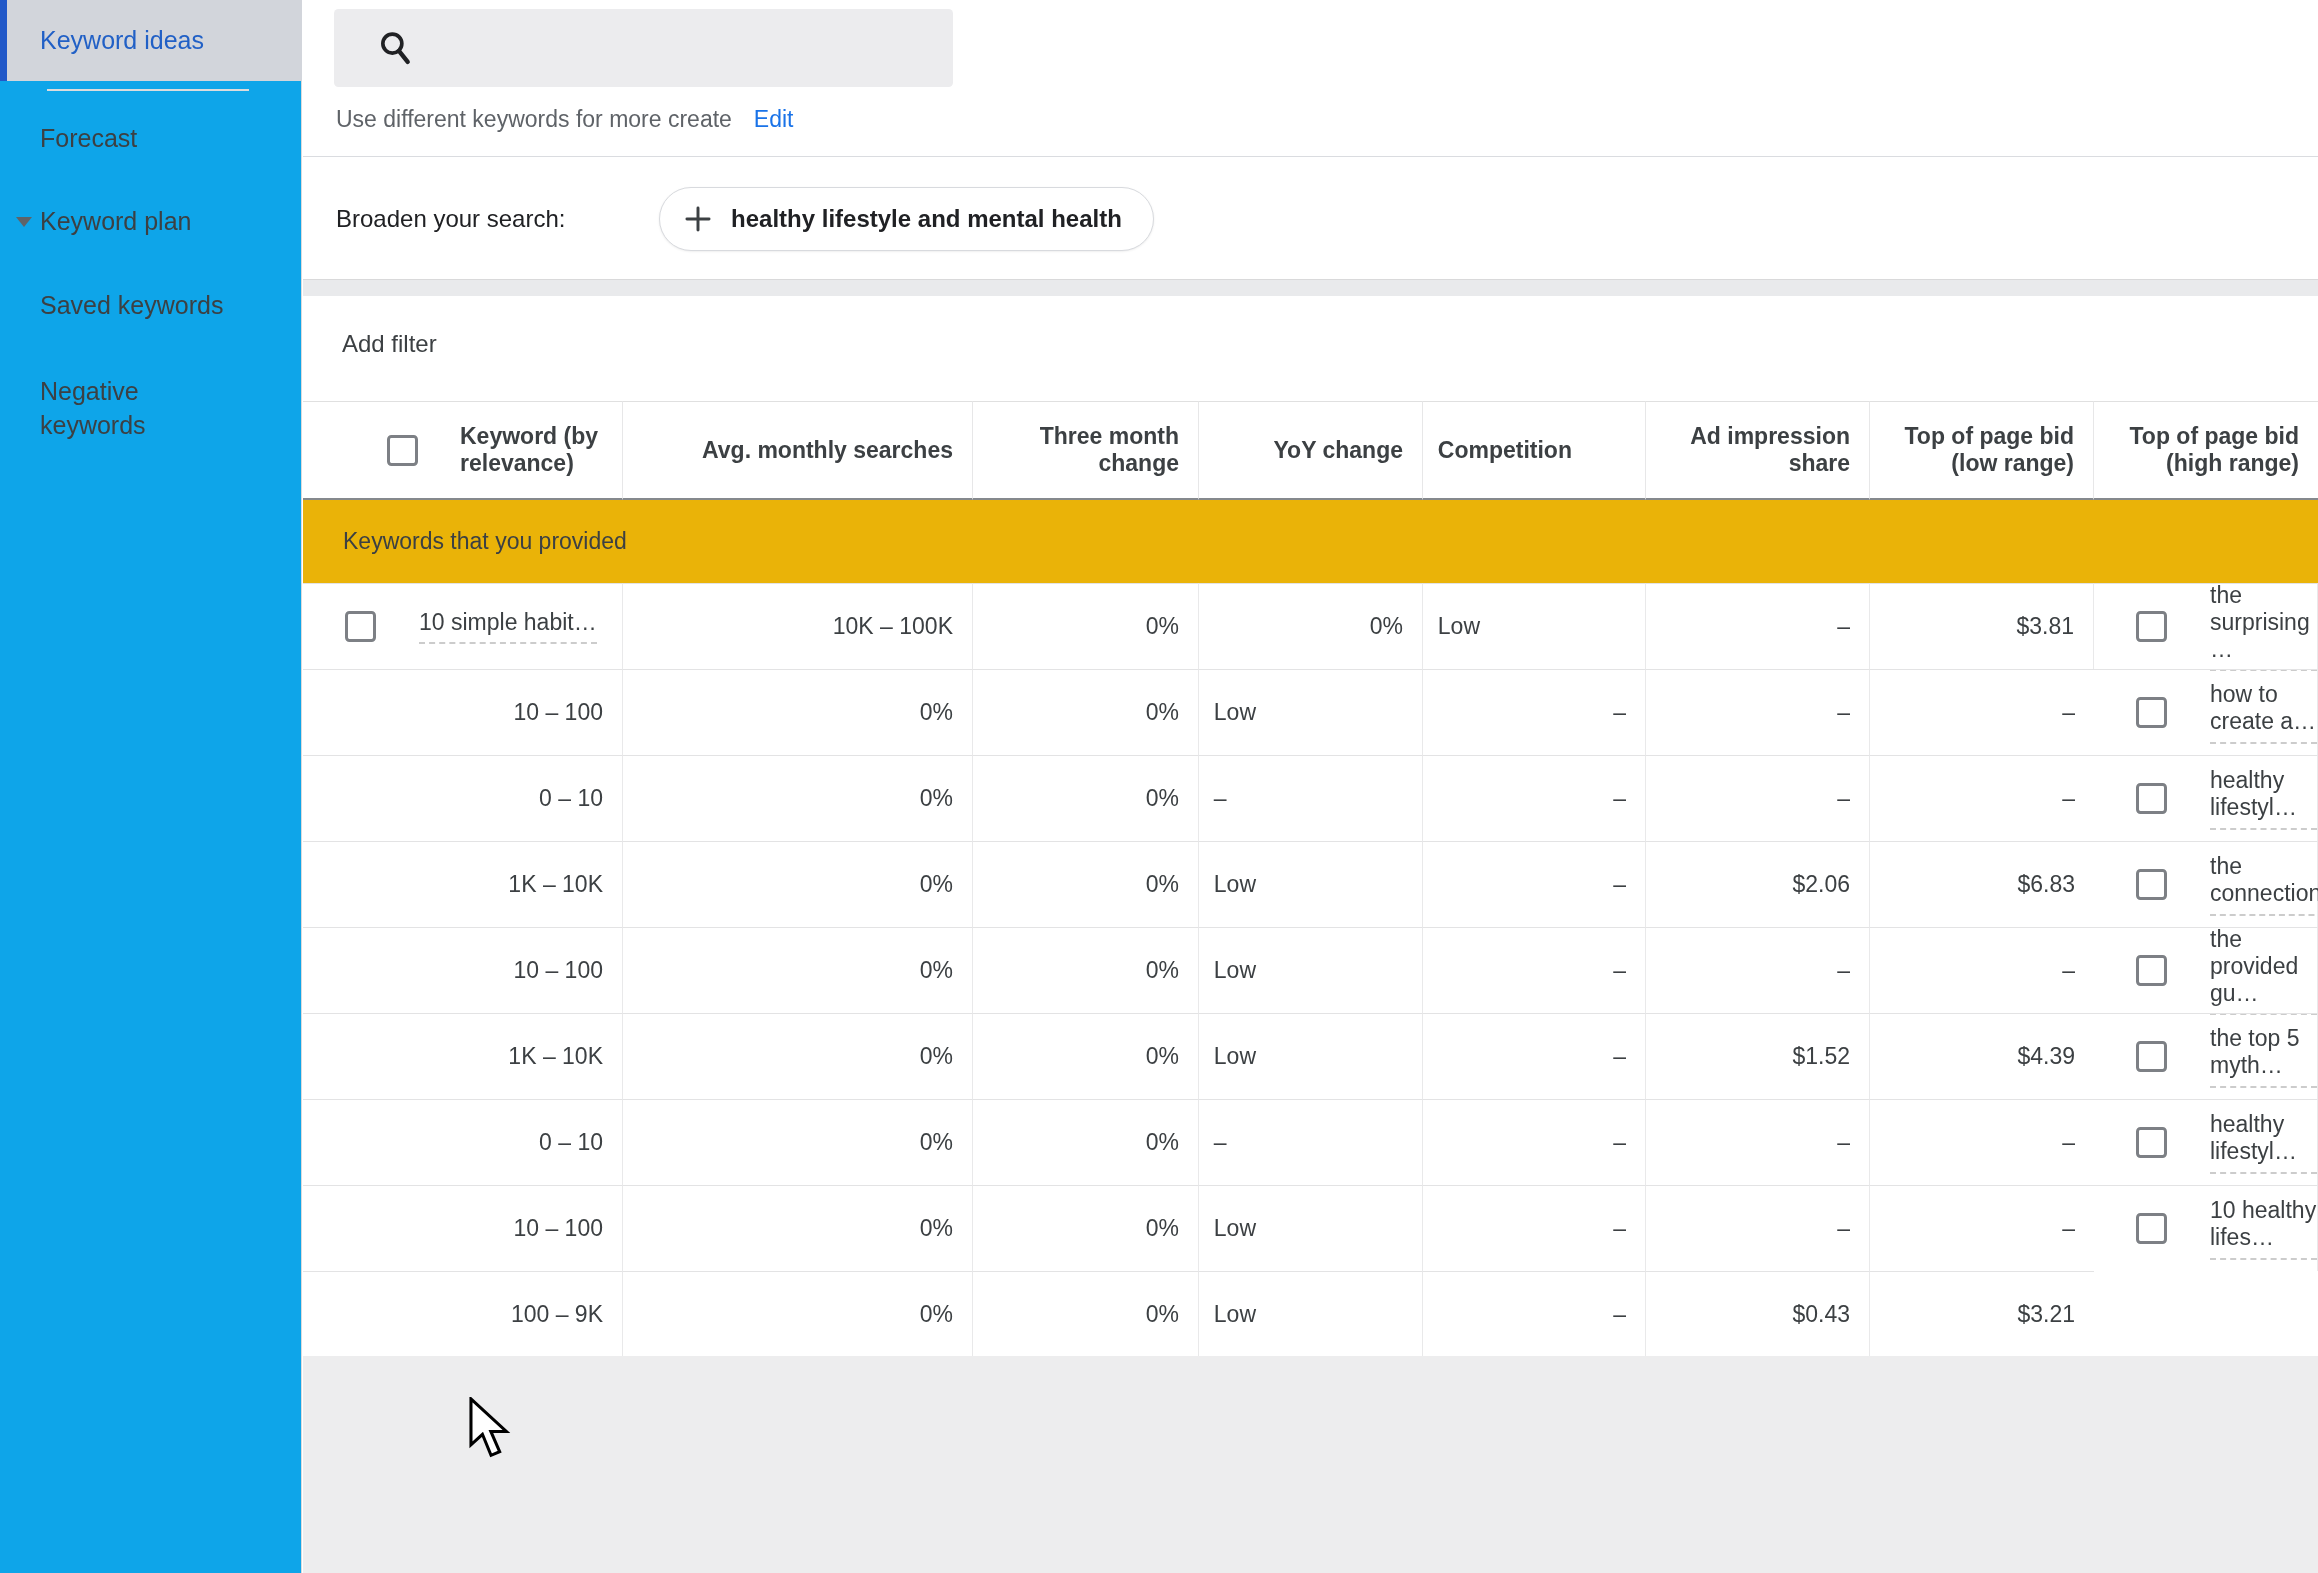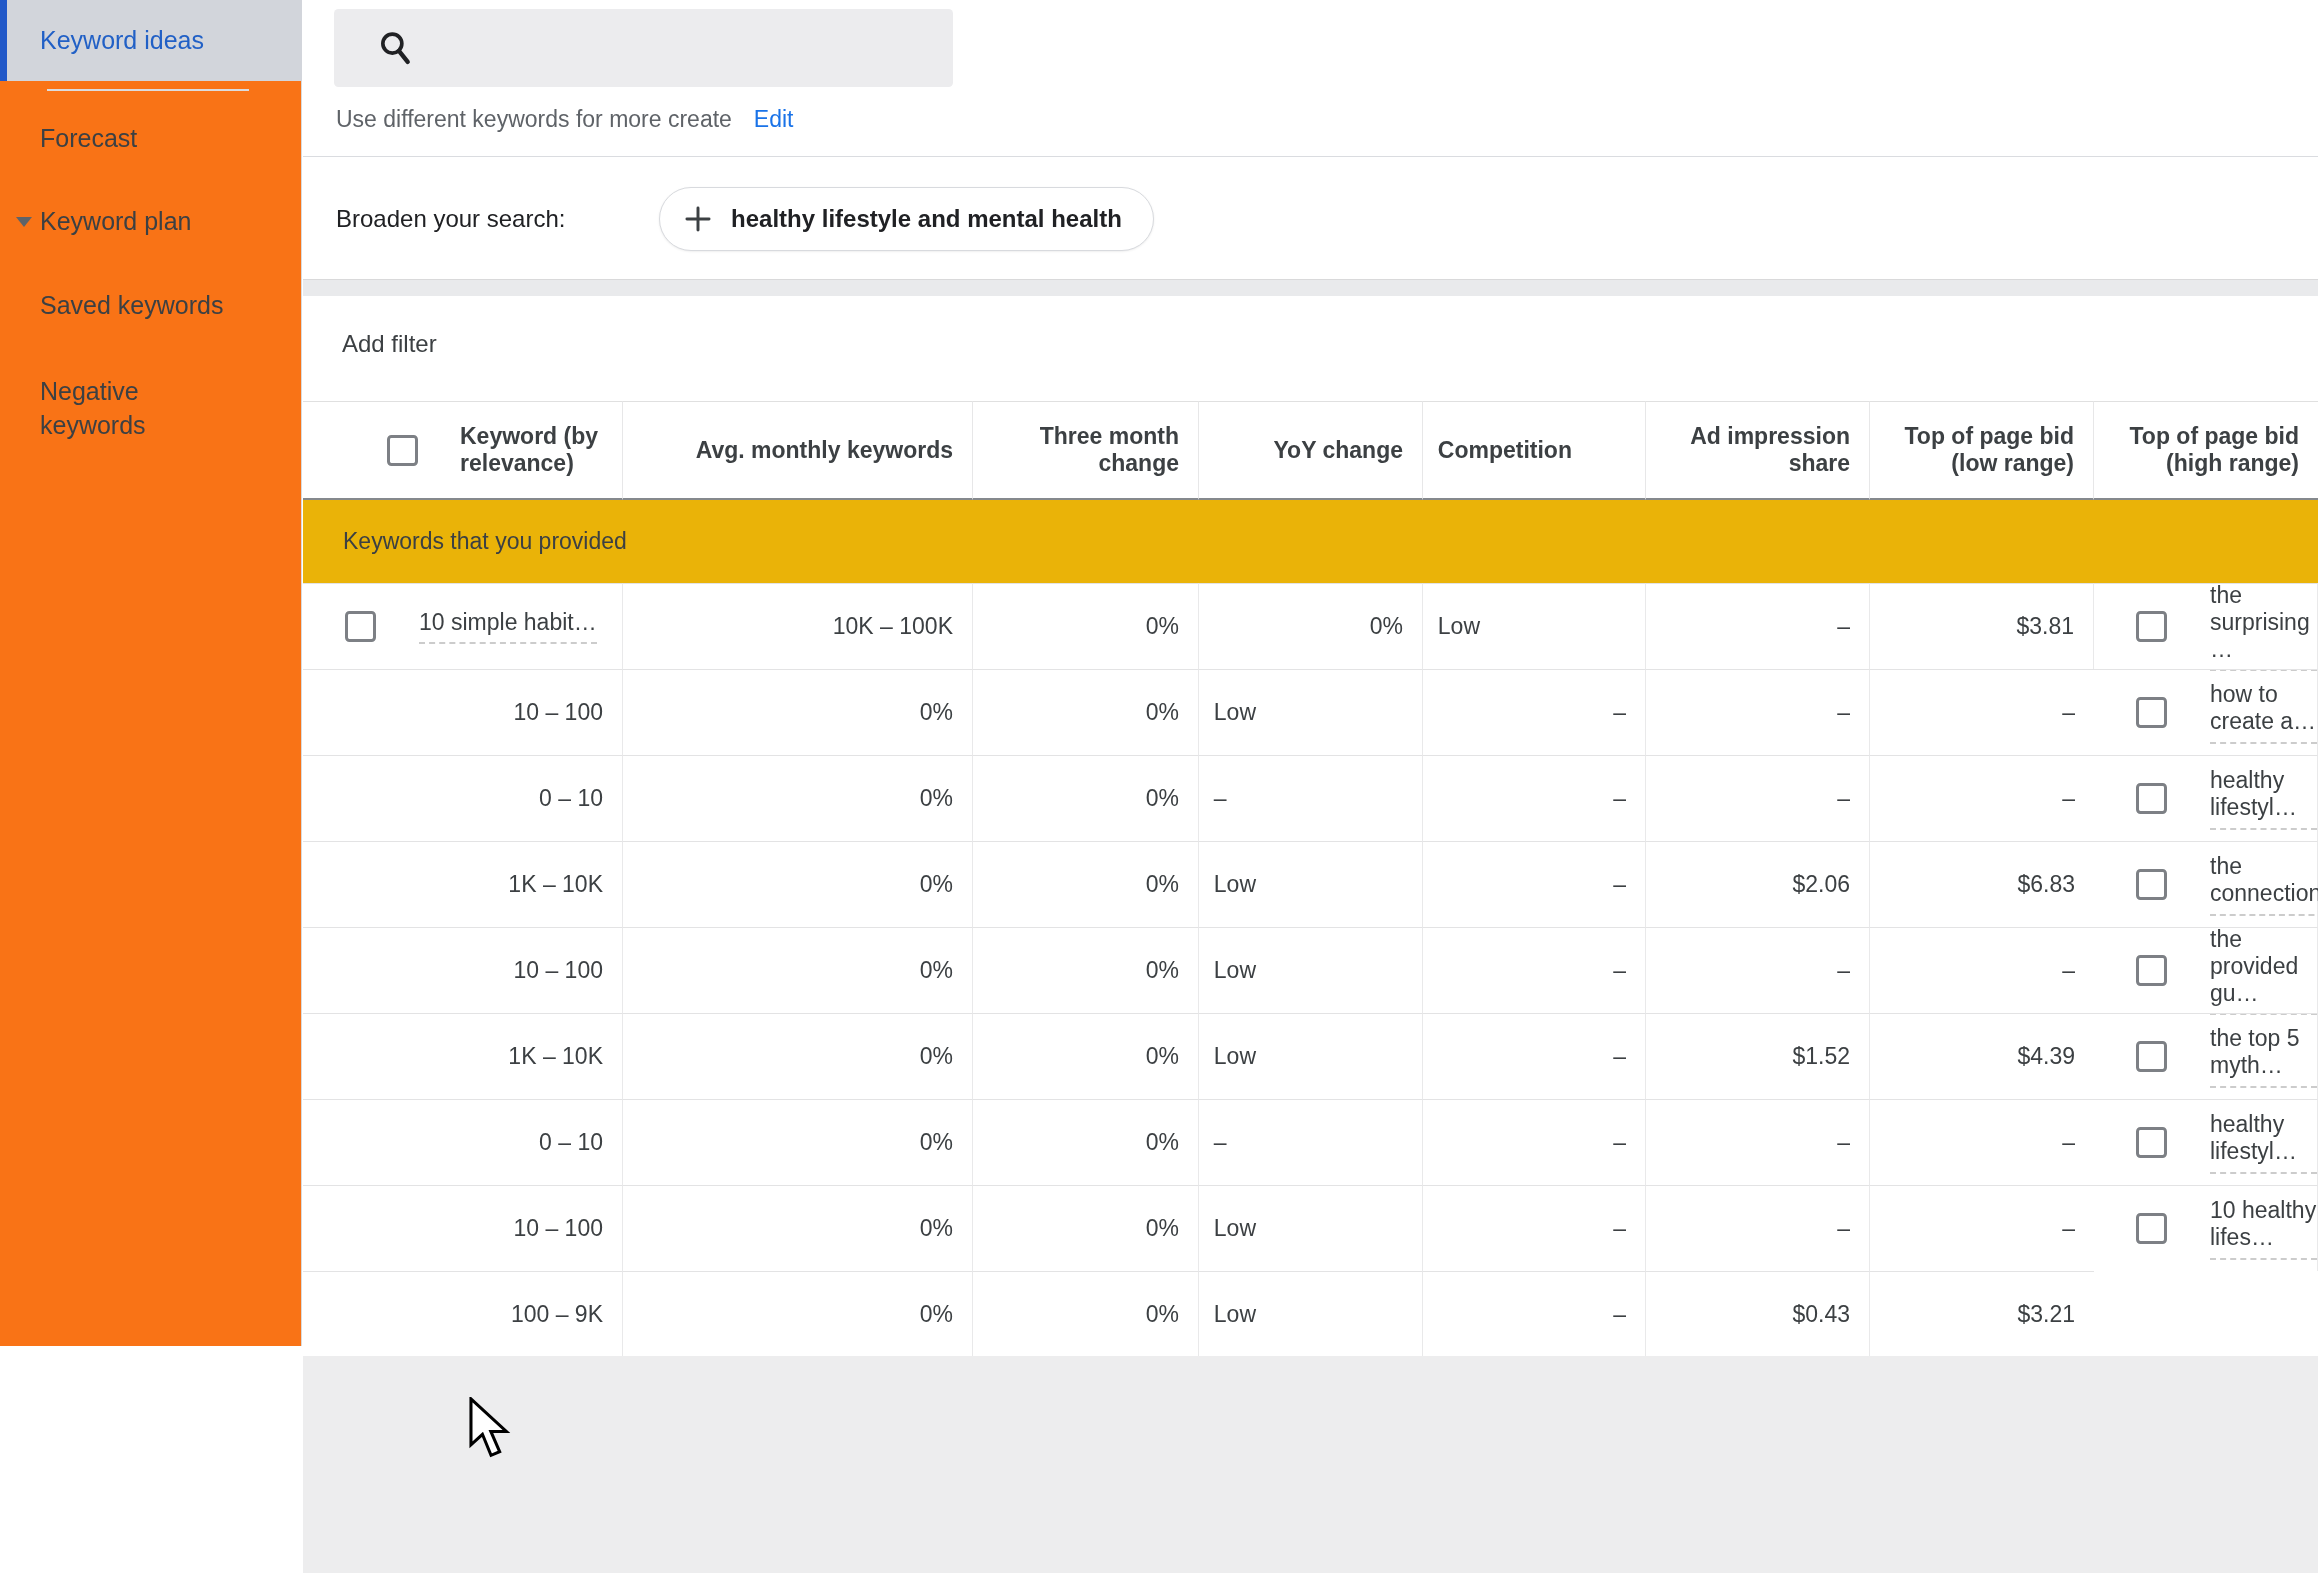--- a/index.html
+++ b/index.html
@@ -4,22 +4,22 @@
 <style>
   html,body{margin:0;padding:0;}
   body{
     width:2319px;height:1573px;position:relative;overflow:hidden;
     background:#ffffff;
     font-family:"Liberation Sans","DejaVu Sans",sans-serif;
     color:#3c4043;
   }
   
   .sidebar{
-    position:absolute;left:0;top:0;width:302px;height:1346px;
-    background:#f97316;border-right:0.7px solid #d9dadb;box-sizing:border-box;
+    position:absolute;left:0;top:0;width:302px;height:1573px;
+    background:#0ea5e9;border-right:0.7px solid #d9dadb;box-sizing:border-box;
   }
   .side-item{position:absolute;left:0;width:302px;font-size:25px;color:#3c4043;}
   .side-item .lbl{margin-left:40px;display:block;}
   .side-selected{
     top:0;height:81px;background:#d2d5db;display:flex;align-items:center;
   }
   .side-selected .accent-bar{
     position:absolute;left:0;top:0;width:7.4px;height:81px;background:#2158c8;
   }
   .side-selected .lbl{color:#2160c6;font-weight:500;}
@@ -162,21 +162,21 @@
   <div class="gap-band"></div>
 
   <div class="add-filter">Add filter</div>
 
   <div class="kw-table" id="kwTable">
     <div class="hcell h-keyword">
       <span class="checkbox" style="margin-left:42px;"></span>
       <span class="hwrap" style="margin-left:42px;">Keyword (by relevance)</span>
     </div>
     <div class="hcell right">
-      <span class="hwrap">Avg. monthly keywords</span>
+      <span class="hwrap">Avg. monthly searches</span>
     </div>
     <div class="hcell right h-three">
       <span class="hwrap">Three month change</span>
     </div>
     <div class="hcell right">
       <span class="hwrap">YoY change</span>
     </div>
     <div class="hcell h-competition">
       <span class="hwrap">Competition</span>
     </div>

